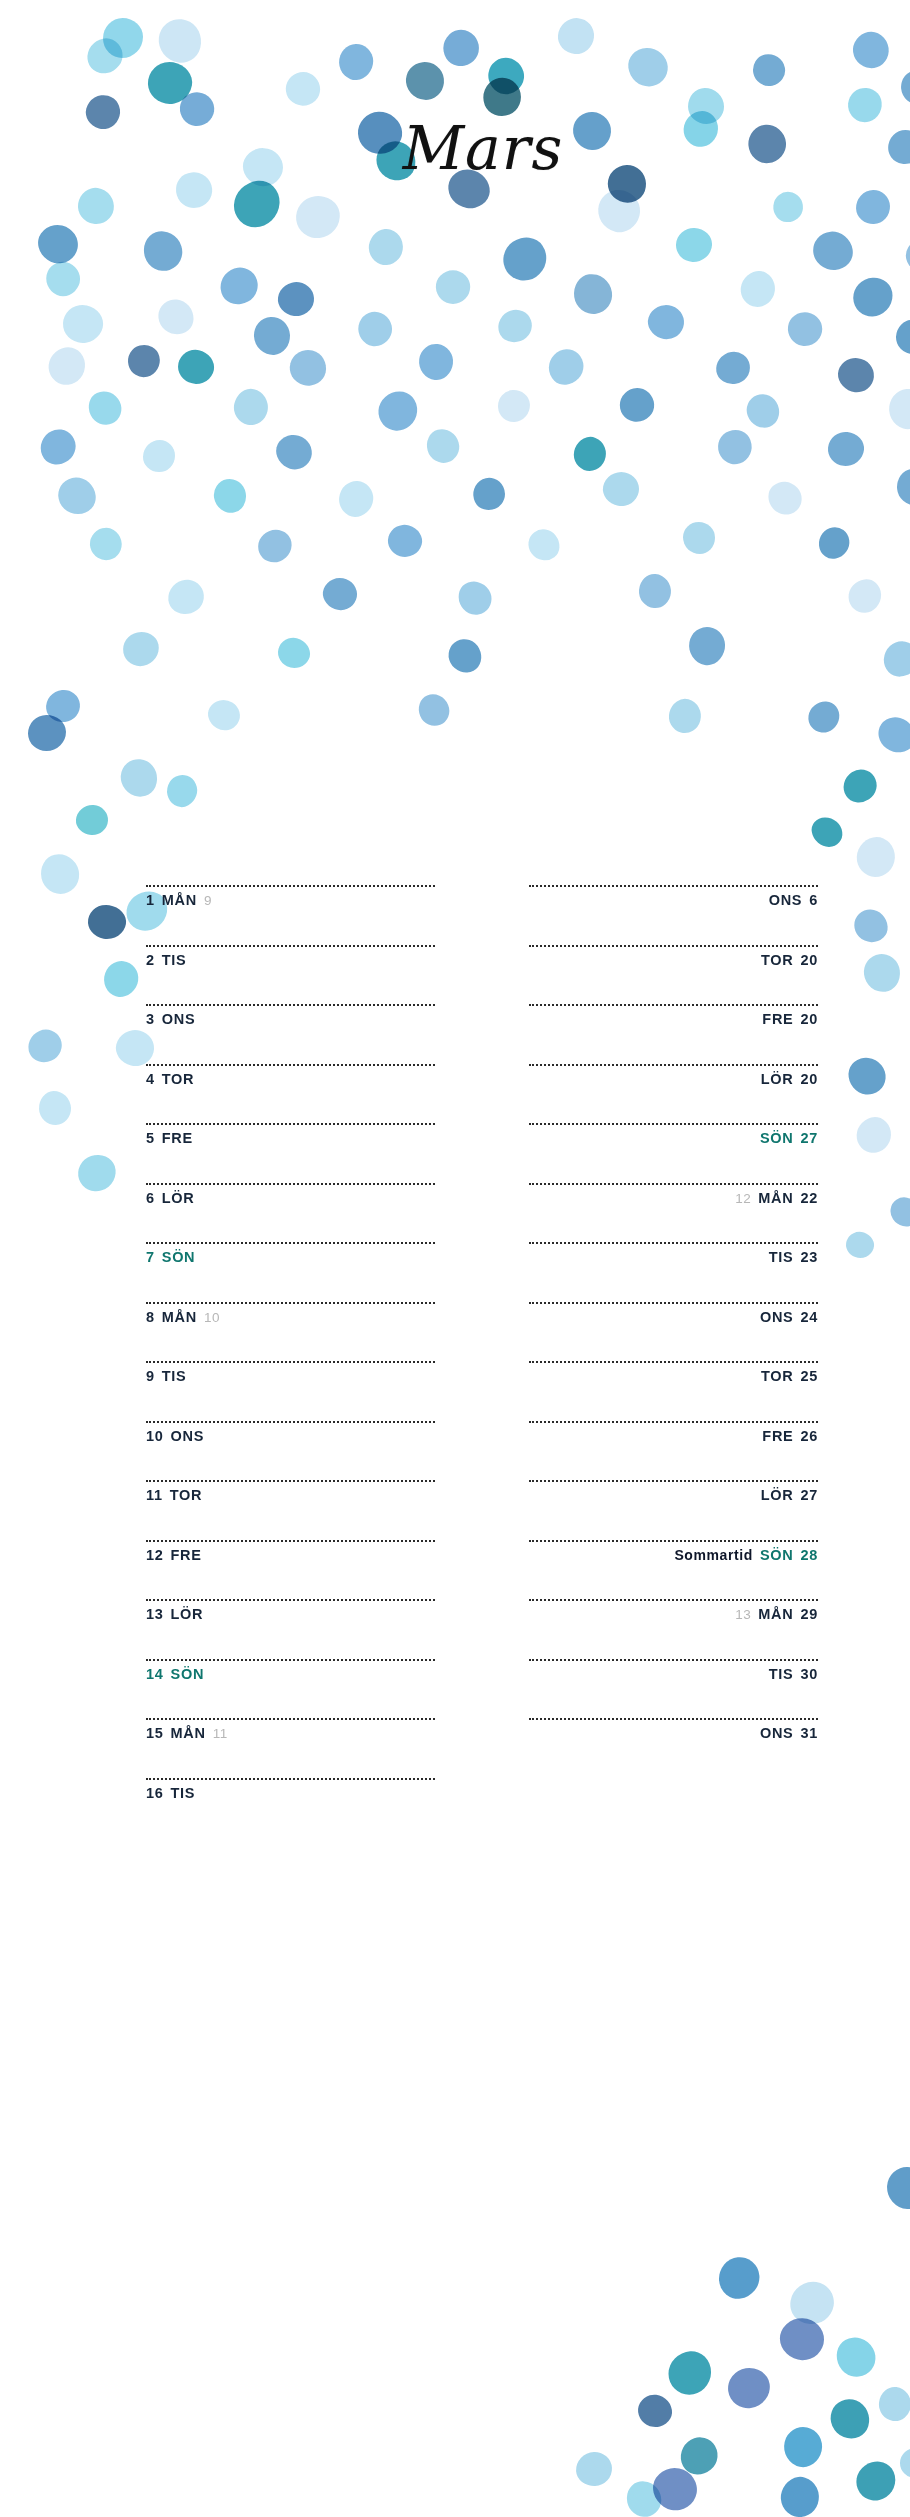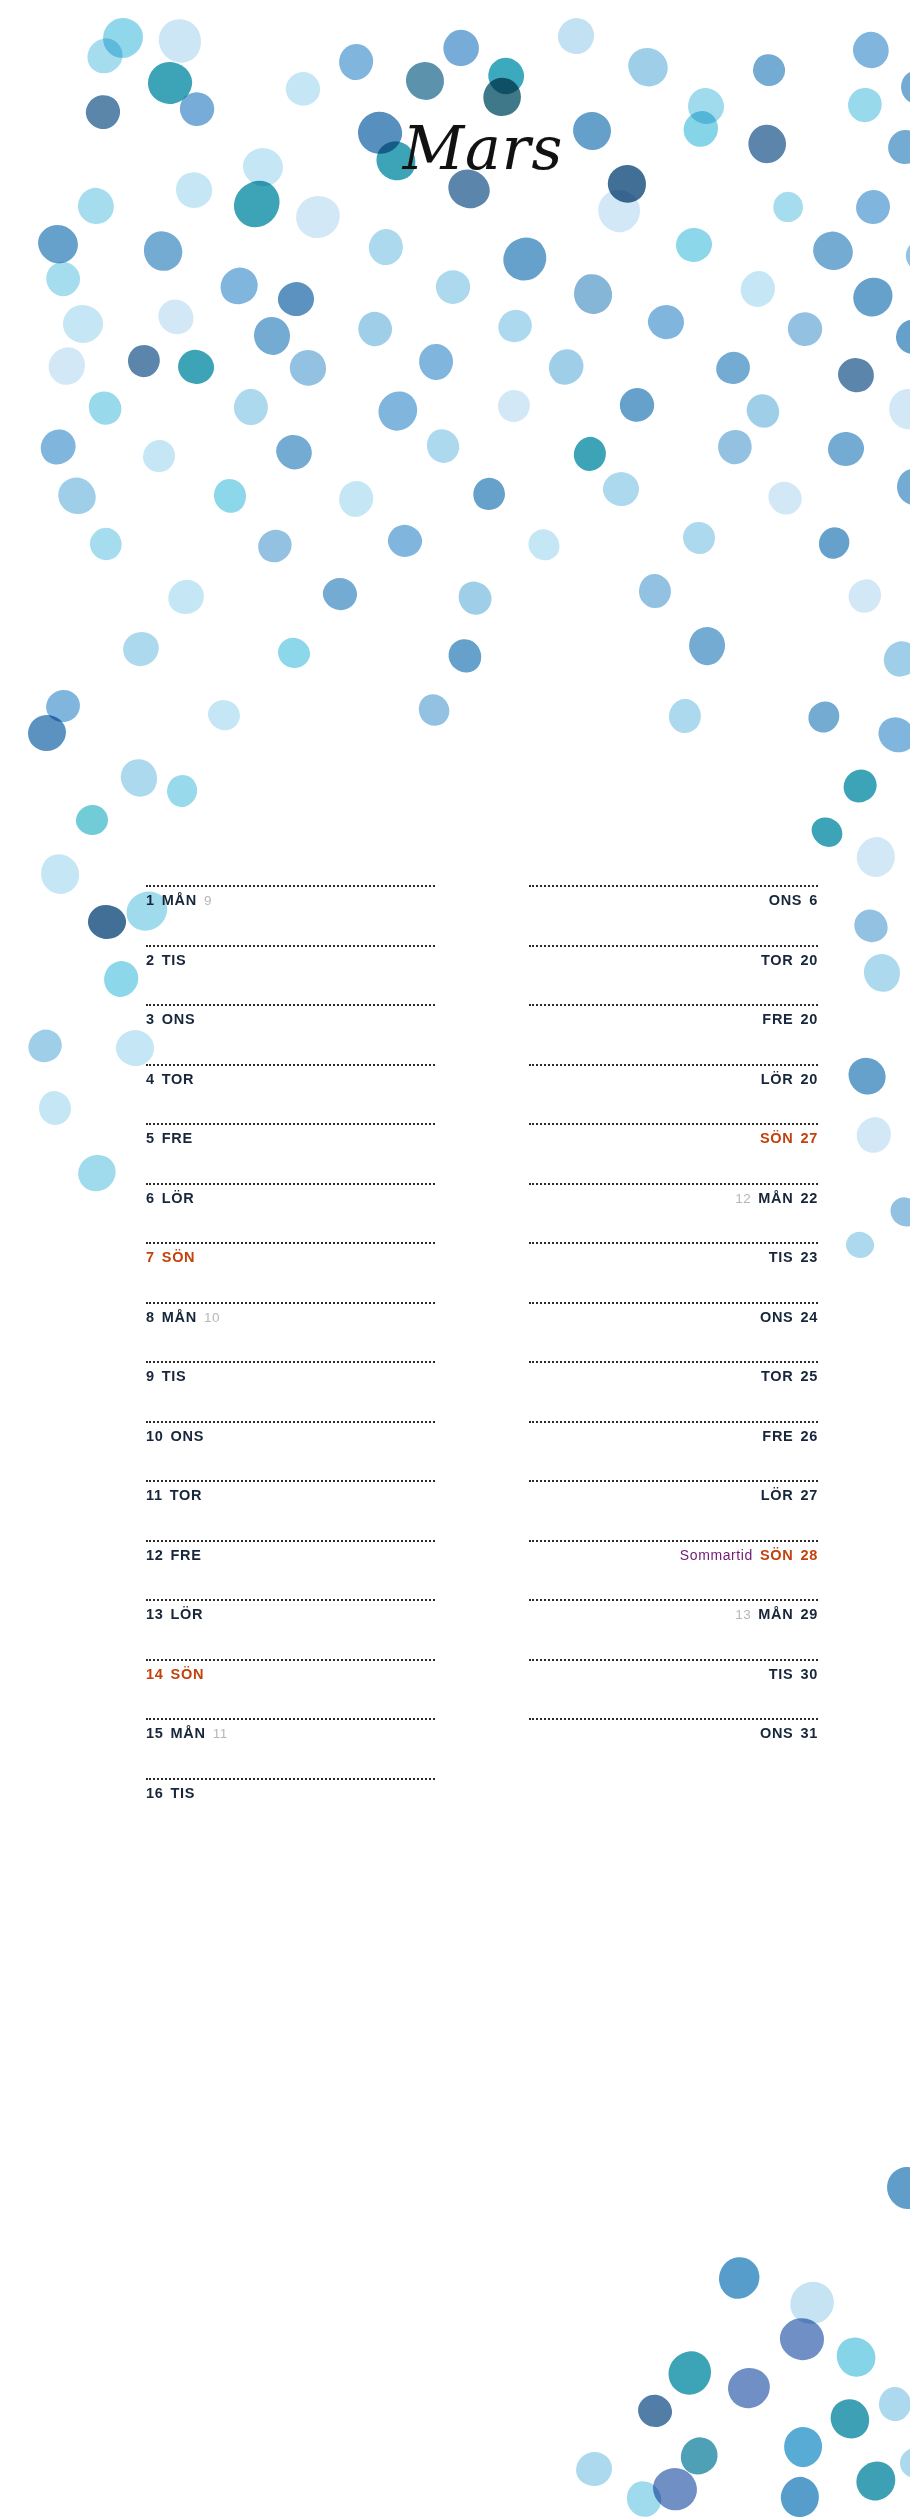--- a/index.html
+++ b/index.html
@@ -87,27 +87,27 @@
   }
   .daynum { font-weight: 600; }
   .dayname { font-weight: 600; }
   .weeknum {
     color: #b7b7b7;
     font-weight: 400;
     font-size: 13.5px;
     letter-spacing: 0.5px;
   }
   .note {
-    color: #701a75;
-    font-weight: 400;
+    color: #0f172a;
+    font-weight: 700;
     font-size: 14px;
     letter-spacing: 0.6px;
   }
   .sunday .daynum,
-  .sunday .dayname { color: #c2410c; text-align: right; }
+  .sunday .dayname { color: #0f766e; text-align: right; }
 </style>
 </head>
 <body>
 
 <div id="page">
 
   <div id="dots-layer">
       <div class="dot" style="left: 75px; top: 18px; width: 40px; height: 40px; background: rgb(126, 208, 232); opacity: 0.85; transform: rotate(0deg);"></div>
       <div class="dot" style="left: 60px; top: 38px; width: 34px; height: 36px; background: rgb(143, 213, 234); opacity: 0.8; transform: rotate(37deg);"></div>
       <div class="dot" style="left: 130px; top: 20px; width: 44px; height: 42px; background: rgb(200, 228, 244); opacity: 0.9; transform: rotate(74deg);"></div>

